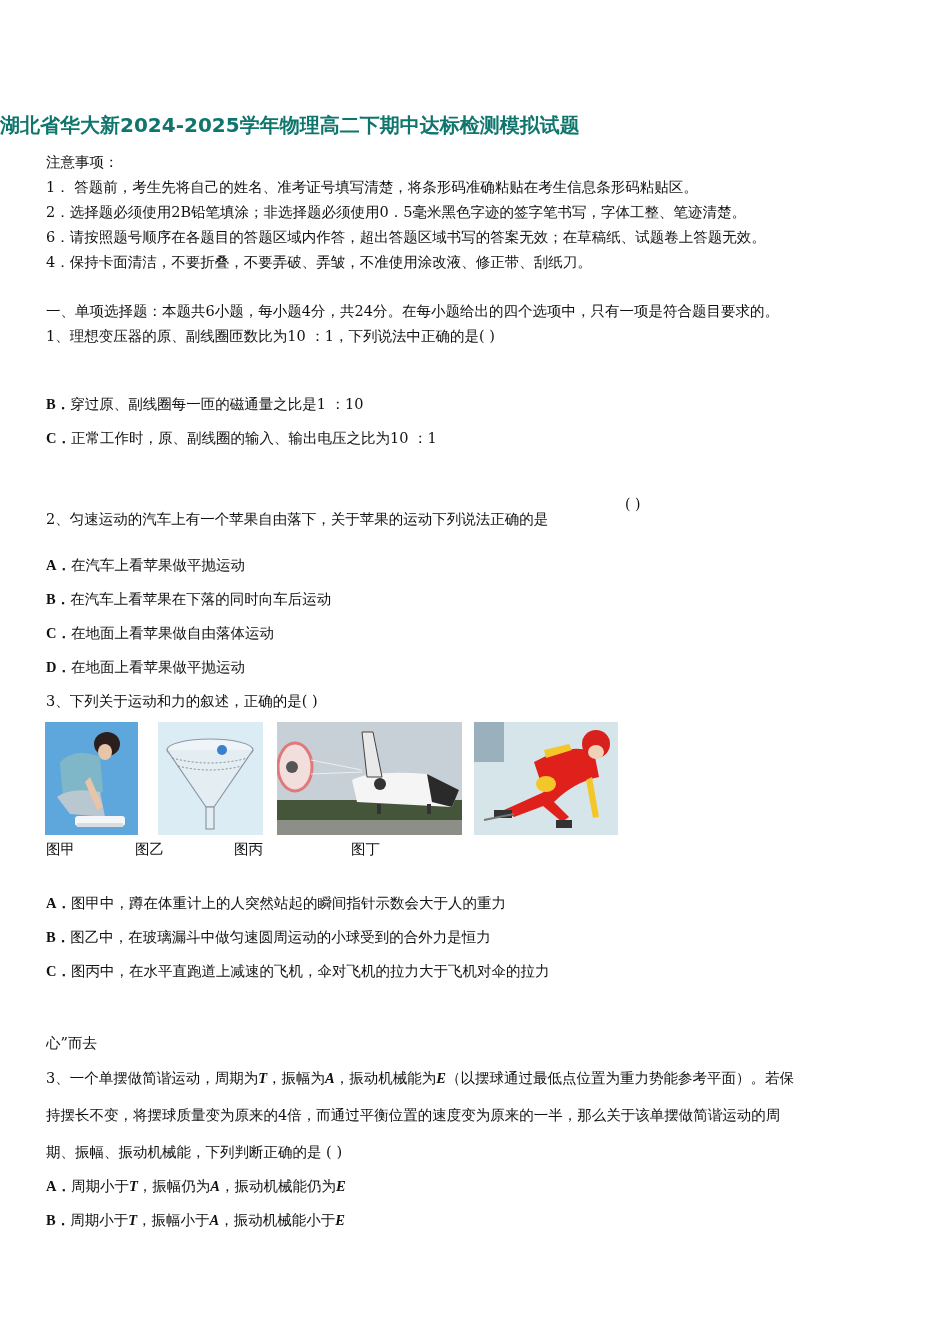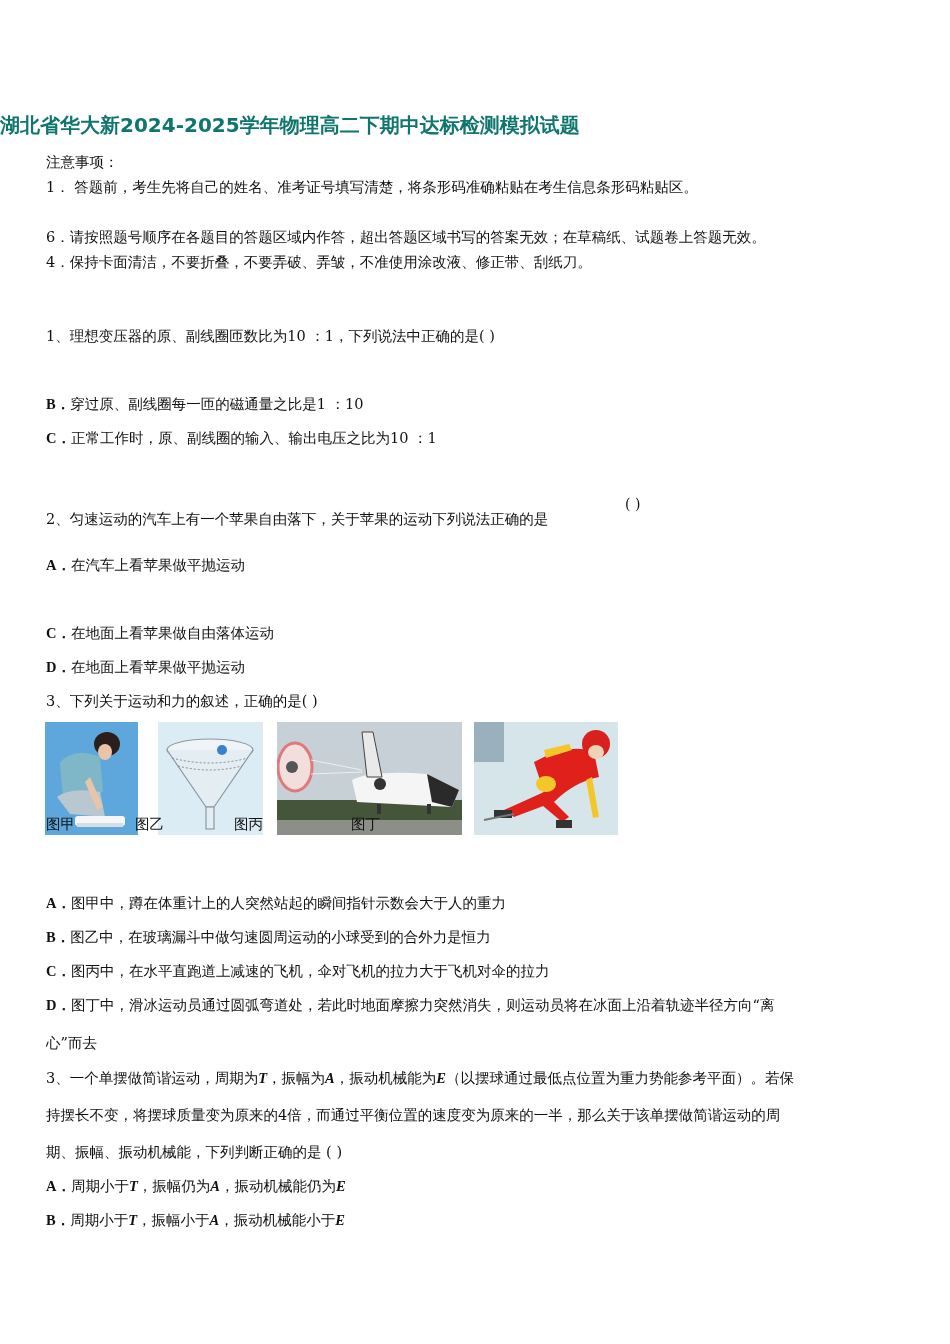--- a/index.html
+++ b/index.html
@@ -8,42 +8,45 @@
   .page { position: absolute; left: 0; top: 0; width: 950px; height: 1344px; }
   .title { position: absolute; top: 112px; left: 0; width: 950px; text-align: left;
            font-family: "DejaVu Sans", "Liberation Sans", sans-serif; font-weight: bold;
            font-size: 20px; letter-spacing: 0px; color: #0f766e; }
   .line { position: absolute; left: 46px; font-size: 14.5px; white-space: nowrap; line-height: 20px; }
   .opt-letter { font-weight: bold; font-family: "Liberation Serif", serif; }
   .it { font-style: italic; font-weight: bold; font-family: "Liberation Serif", serif; }
   .paren-sup { position: absolute; font-size: 14px; }
   .figs { position: absolute; top: 722px; left: 45px; width: 580px; height: 114px; }
   .fig { position: absolute; top: 0; height: 113px; overflow: hidden; }
-  .cap { position: absolute; top: 815px; font-size: 14.5px; }
+  .cap { position: absolute; top: 840px; font-size: 14.5px; }
 </style>
 </head>
 <body>
 
 <div class="page">
 
   <div class="title">湖北省华大新2024-2025学年物理高二下期中达标检测模拟试题</div>
 
   <div class="line" style="top:152px">注意事项：</div>
   <div class="line" style="top:177px">1．  答题前，考生先将自己的姓名、准考证号填写清楚，将条形码准确粘贴在考生信息条形码粘贴区。</div>
+  <div class="line" style="top:202px">2．选择题必须使用2B铅笔填涂；非选择题必须使用0．5毫米黑色字迹的签字笔书写，字体工整、笔迹清楚。</div>
   <div class="line" style="top:227px">6．请按照题号顺序在各题目的答题区域内作答，超出答题区域书写的答案无效；在草稿纸、试题卷上答题无效。</div>
   <div class="line" style="top:252px">4．保持卡面清洁，不要折叠，不要弄破、弄皱，不准使用涂改液、修正带、刮纸刀。</div>
 
+  <div class="line" style="top:301px">一、单项选择题：本题共6小题，每小题4分，共24分。在每小题给出的四个选项中，只有一项是符合题目要求的。</div>
 
   <div class="line" style="top:326px">1、理想变压器的原、副线圈匝数比为10 ：1，下列说法中正确的是(      )</div>
   <div class="line" style="top:394px"><span class="opt-letter">B．</span><span>穿过原、副线圈每一匝的磁通量之比是1 ：10</span></div>
   <div class="line" style="top:428px"><span class="opt-letter">C．</span><span>正常工作时，原、副线圈的输入、输出电压之比为10 ：1</span></div>
 
   <div class="line" style="top:509px">2、匀速运动的汽车上有一个苹果自由落下，关于苹果的运动下列说法正确的是</div>
   <div class="paren-sup" style="top:496px; left:625px">(          )</div>
   <div class="line" style="top:555px"><span class="opt-letter">A．</span><span>在汽车上看苹果做平抛运动</span></div>
+  <div class="line" style="top:589px"><span class="opt-letter">B．</span><span>在汽车上看苹果在下落的同时向车后运动</span></div>
   <div class="line" style="top:623px"><span class="opt-letter">C．</span><span>在地面上看苹果做自由落体运动</span></div>
   <div class="line" style="top:657px"><span class="opt-letter">D．</span><span>在地面上看苹果做平抛运动</span></div>
 
   <div class="line" style="top:691px">3、下列关于运动和力的叙述，正确的是(      )</div>
 
   <div class="figs">
 
     <div class="fig" style="left:0; width:93px; background:#5fa6dc;">
       <svg width="93" height="113" viewBox="0 0 93 113">
         <rect width="93" height="113" fill="#5ea7dd"></rect>
@@ -105,21 +108,20 @@
   </div>
 
   <div class="cap" style="left:46px">图甲</div>
   <div class="cap" style="left:135px">图乙</div>
   <div class="cap" style="left:234px">图丙</div>
   <div class="cap" style="left:351px">图丁</div>
 
   <div class="line" style="top:893px"><span class="opt-letter">A．</span><span>图甲中，蹲在体重计上的人突然站起的瞬间指针示数会大于人的重力</span></div>
   <div class="line" style="top:927px"><span class="opt-letter">B．</span><span>图乙中，在玻璃漏斗中做匀速圆周运动的小球受到的合外力是恒力</span></div>
   <div class="line" style="top:961px"><span class="opt-letter">C．</span><span>图丙中，在水平直跑道上减速的飞机，伞对飞机的拉力大于飞机对伞的拉力</span></div>
-  <div class="line" style="top:995px"><span class="opt-letter">D．</span><span>图丁中，滑冰运动员通过圆弧弯道处，若此时地面摩擦力突然消失，则运动员将在冰面上沿着轨迹半径方向“离</span></div>
   <div class="line" style="top:1033px">心”而去</div>
 
   <div class="line" style="top:1068px">
     <span>3、一个单摆做简谐运动，周期为</span><span class="it">T</span><span>，振幅为</span><span class="it">A</span><span>，振动机械能为</span><span class="it">E</span><span>（以摆球通过最低点位置为重力势能参考平面）。若保</span>
   </div>
   <div class="line" style="top:1105px">持摆长不变，将摆球质量变为原来的4倍，而通过平衡位置的速度变为原来的一半，那么关于该单摆做简谐运动的周</div>
   <div class="line" style="top:1176px">
     <span class="opt-letter">A．</span><span>周期小于</span><span class="it">T</span><span>，振幅仍为</span><span class="it">A</span><span>，振动机械能仍为</span><span class="it">E</span>
   </div>
 

